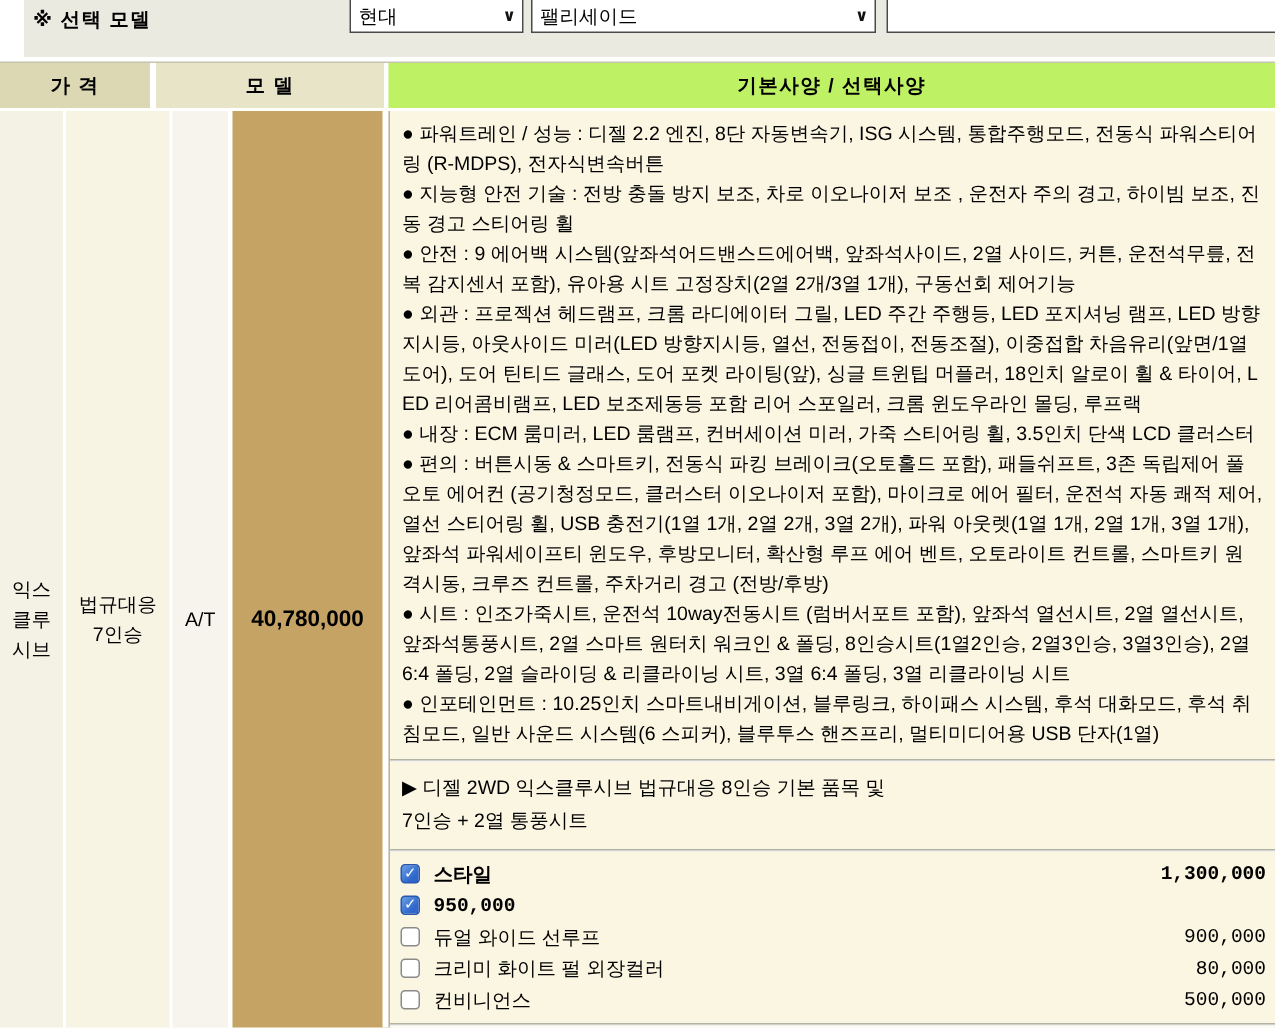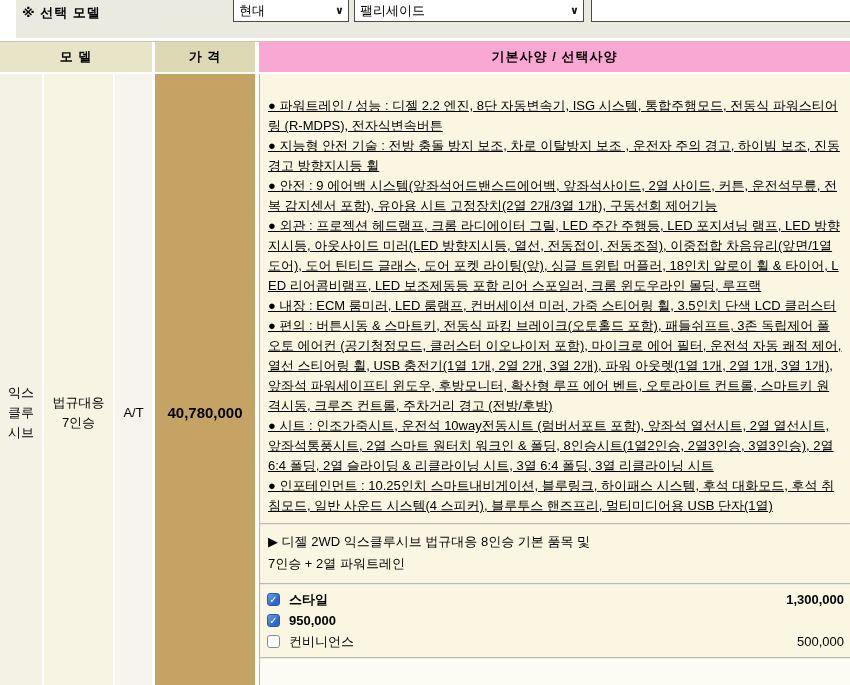--- a/index.html
+++ b/index.html
@@ -17,48 +17,48 @@
   .dd3 { left:575px; width:275px; }
 
   .gap { height:3px; background:#fff; }
 
   
   .header-row { display:flex; width:850px; height:31px; border-top:1px solid #c6c4ae; }
   .hcell { display:flex; align-items:center; justify-content:center;
            font-size:13px; font-weight:bold; letter-spacing:1px; }
   .h-model { width:155px; background:#e7e4c8; border-right:3px solid #fff; }
   .h-price { width:104px; background:#dcd8b4; border-right:4px solid #fff; }
-  .h-specs { flex:1; background:#f9a8d4; }
+  .h-specs { flex:1; background:#bef264; }
 
   
   .body-row { display:flex; width:850px; height:680px; border-top:2px solid #fff; }
   .vcell { display:flex; flex-direction:column; align-items:center; justify-content:center;
            font-size:13px; line-height:20px; text-align:center; }
   .c-trim    { width:44px;  background:#f4f1e5; border-right:2px solid #fff; word-break:break-all; padding:0 7px; }
   .c-variant { width:71px;  background:#f7f4e3; border-right:2px solid #fff; word-break:keep-all; padding:0 2px; }
   .c-trans   { width:40px;  background:#f6f4ec; border-right:3px solid #fff; }
   .c-price   { width:104px; background:#c5a364; border-right:4px solid #fff; font-weight:bold; font-size:15px; }
 
   .c-content { flex:1; background:#faf6e1; border-left:1px solid #b6b6a6; display:flex; flex-direction:column; }
 
-  .specs { padding:22px 8px 7px 8px;text-decoration:underline; }
+  .specs { padding:5px 8px 7px 8px; }
   .spec-line { font-size:13px; line-height:20px; word-break:break-all; }
 
   .sep { height:2px; background:linear-gradient(#a4a494,#ffffff); }
 
   .package-note { padding:6px 8px 8px 8px; font-size:13px; line-height:22px; }
 
   .options { padding:4px 4px 5px 7px; }
   .opt-row { display:flex; align-items:center; height:21px; }
   .cb { width:13px; height:13px; border:1px solid #8a8a8a; border-radius:3px; background:#fff;
         margin-right:9px; flex:0 0 auto; display:flex; align-items:center; justify-content:center;
         font-size:10px; line-height:10px; color:#fff; font-weight:bold; }
   .cb.checked { background:linear-gradient(135deg,#6ba0e4 0%,#2e66cc 70%); border-color:#2a56ad; }
   .opt-label { flex:1; font-size:13px; }
-  .opt-price { font-size:13px; text-align:left; padding-right:2px; }
+  .opt-price { font-size:13px; text-align:left; padding-right:2px;font-family:Liberation Mono, monospace; }
   .opt-row.bold .opt-label, .opt-row.bold .opt-price { font-weight:bold; }
 
   .free-section { flex:1; background:#fdfcf4; padding:16px 8px 0 11px; }
 </style>
 </head>
 <body>
 
 <div class="topbar">
   <span class="topbar-label">※ 선택 모델</span>
   <div class="dd dd1">
@@ -70,61 +70,71 @@
     <span class="chev">∨</span>
   </div>
   <div class="dd dd3">
     <span class="chev">∨</span>
   </div>
 </div>
 
 <div class="gap"></div>
 
 <div class="header-row">
+  <div class="hcell h-price">가 격</div>
   <div class="hcell h-model">모 델</div>
-  <div class="hcell h-price">가 격</div>
   <div class="hcell h-specs">기본사양 / 선택사양</div>
 </div>
 
 <div class="body-row">
   <div class="vcell c-trim">익스클루시브</div>
   <div class="vcell c-variant">법규대응 7인승</div>
   <div class="vcell c-trans">A/T</div>
   <div class="vcell c-price">40,780,000</div>
 
   <div class="c-content">
     <div class="specs" id="base-specs">
         <div class="spec-line">● 파워트레인 / 성능 : 디젤 2.2 엔진, 8단 자동변속기, ISG 시스템, 통합주행모드, 전동식 파워스티어링 (R-MDPS), 전자식변속버튼</div>
-        <div class="spec-line">● 지능형 안전 기술 : 전방 충돌 방지 보조, 차로 이탈방지 보조 , 운전자 주의 경고, 하이빔 보조, 진동 경고 방향지시등 휠</div>
+        <div class="spec-line">● 지능형 안전 기술 : 전방 충돌 방지 보조, 차로 이오나이저 보조 , 운전자 주의 경고, 하이빔 보조, 진동 경고 스티어링 휠</div>
         <div class="spec-line">● 안전 : 9 에어백 시스템(앞좌석어드밴스드에어백, 앞좌석사이드, 2열 사이드, 커튼, 운전석무릎, 전복 감지센서 포함), 유아용 시트 고정장치(2열 2개/3열 1개), 구동선회 제어기능</div>
         <div class="spec-line">● 외관 : 프로젝션 헤드램프, 크롬 라디에이터 그릴, LED 주간 주행등, LED 포지셔닝 램프, LED 방향지시등, 아웃사이드 미러(LED 방향지시등, 열선, 전동접이, 전동조절), 이중접합 차음유리(앞면/1열 도어), 도어 틴티드 글래스, 도어 포켓 라이팅(앞), 싱글 트윈팁 머플러, 18인치 알로이 휠 &amp; 타이어, LED 리어콤비램프, LED 보조제동등 포함 리어 스포일러, 크롬 윈도우라인 몰딩, 루프랙</div>
         <div class="spec-line">● 내장 : ECM 룸미러, LED 룸램프, 컨버세이션 미러, 가죽 스티어링 휠, 3.5인치 단색 LCD 클러스터</div>
         <div class="spec-line">● 편의 : 버튼시동 &amp; 스마트키, 전동식 파킹 브레이크(오토홀드 포함), 패들쉬프트, 3존 독립제어 풀오토 에어컨 (공기청정모드, 클러스터 이오나이저 포함), 마이크로 에어 필터, 운전석 자동 쾌적 제어, 열선 스티어링 휠, USB 충전기(1열 1개, 2열 2개, 3열 2개), 파워 아웃렛(1열 1개, 2열 1개, 3열 1개), 앞좌석 파워세이프티 윈도우, 후방모니터, 확산형 루프 에어 벤트, 오토라이트 컨트롤, 스마트키 원격시동, 크루즈 컨트롤, 주차거리 경고 (전방/후방)</div>
         <div class="spec-line">● 시트 : 인조가죽시트, 운전석 10way전동시트 (럼버서포트 포함), 앞좌석 열선시트, 2열 열선시트, 앞좌석통풍시트, 2열 스마트 원터치 워크인 &amp; 폴딩, 8인승시트(1열2인승, 2열3인승, 3열3인승), 2열 6:4 폴딩, 2열 슬라이딩 &amp; 리클라이닝 시트, 3열 6:4 폴딩, 3열 리클라이닝 시트</div>
-        <div class="spec-line">● 인포테인먼트 : 10.25인치 스마트내비게이션, 블루링크, 하이패스 시스템, 후석 대화모드, 후석 취침모드, 일반 사운드 시스템(4 스피커), 블루투스 핸즈프리, 멀티미디어용 USB 단자(1열)</div>
+        <div class="spec-line">● 인포테인먼트 : 10.25인치 스마트내비게이션, 블루링크, 하이패스 시스템, 후석 대화모드, 후석 취침모드, 일반 사운드 시스템(6 스피커), 블루투스 핸즈프리, 멀티미디어용 USB 단자(1열)</div>
       </div>
 
     <div class="sep"></div>
 
     <div class="package-note">
       <div>▶ 디젤 2WD 익스클루시브 법규대응 8인승 기본 품목 및</div>
-      <div>7인승 + 2열 파워트레인</div>
+      <div>7인승 + 2열 통풍시트</div>
     </div>
 
     <div class="sep"></div>
 
     <div class="options" id="options">
         <div class="opt-row bold">
           <span class="cb checked">✓</span>
           <span class="opt-label">스타일</span>
           <span class="opt-price">1,300,000</span>
         </div>
         <div class="opt-row bold">
           <span class="cb checked">✓</span>
           <span class="opt-price">950,000</span>
+        </div>
+        <div class="opt-row">
+          <span class="cb"></span>
+          <span class="opt-label">듀얼 와이드 선루프</span>
+          <span class="opt-price">900,000</span>
+        </div>
+        <div class="opt-row">
+          <span class="cb"></span>
+          <span class="opt-label">크리미 화이트 펄 외장컬러</span>
+          <span class="opt-price">80,000</span>
         </div>
         <div class="opt-row">
           <span class="cb"></span>
           <span class="opt-label">컨비니언스</span>
           <span class="opt-price">500,000</span>
         </div>
       </div>
 
     <div class="sep"></div>
 

